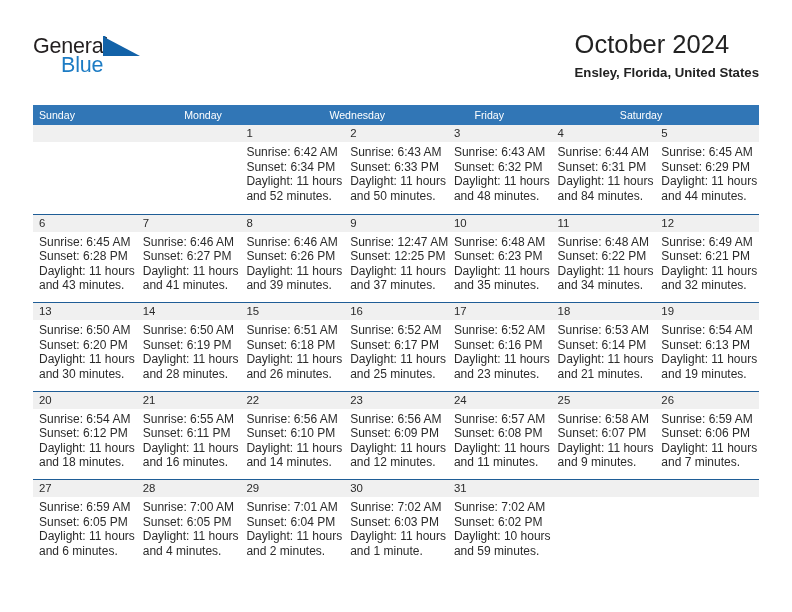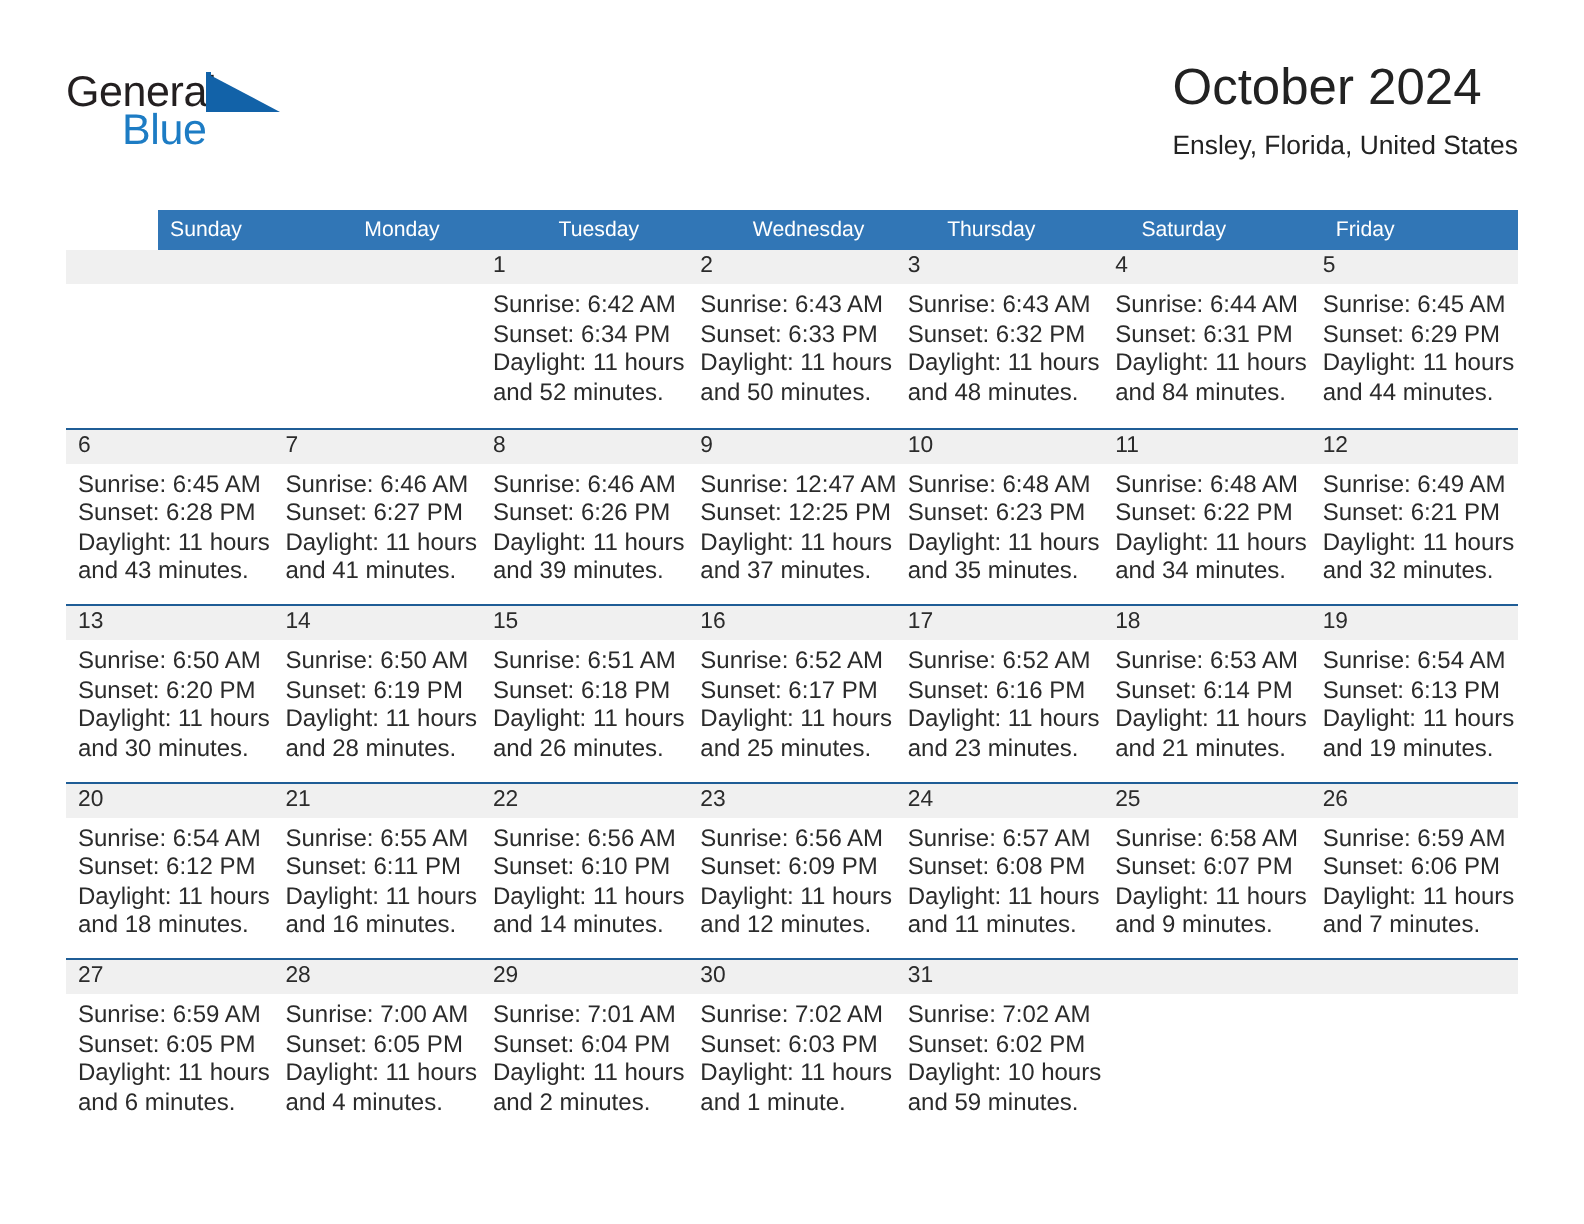--- a/index.html
+++ b/index.html
@@ -71,34 +71,34 @@
     color: #222222;
     line-height: 32px;
     white-space: nowrap;
   }
   .cal-subtitle {
     margin-top: 5px;
     font-size: 13.2px;
     color: #222222;
     line-height: 16px;
     white-space: nowrap;
+    font-weight: bold;
   }
 
   
   .calendar {
     position: absolute;
     left: 33px;
     top: 105px;
     width: 726px;
   }
   .dow-row {
     display: flex;
     background: #3176b6;
     height: 20px;
-    margin-left: 46px;
   }
   .dow-cell {
     flex: 1 1 0;
     color: #ffffff;
     font-size: 10.6px;
     line-height: 20px;
     padding-left: 6px;
     box-sizing: border-box;
     white-space: nowrap;
     overflow: hidden;
@@ -163,25 +163,23 @@
       <div class="cal-subtitle">Ensley, Florida, United States</div>
     </div>
 
   </div>
 
   <div class="calendar">
 
     <div class="dow-row">
       <div class="dow-cell">Sunday</div>
       <div class="dow-cell">Monday</div>
-      <div class="dow-cell">Tuesday</div>
       <div class="dow-cell">Wednesday</div>
-      <div class="dow-cell">Thursday</div>
+      <div class="dow-cell">Friday</div>
       <div class="dow-cell">Saturday</div>
-      <div class="dow-cell">Friday</div>
     </div>
 
     <div class="week first">
       <div class="day empty">
         <div class="day-num-band"></div>
         <div class="day-lines">
           <div></div>
           <div></div>
           <div></div>
           <div></div>

